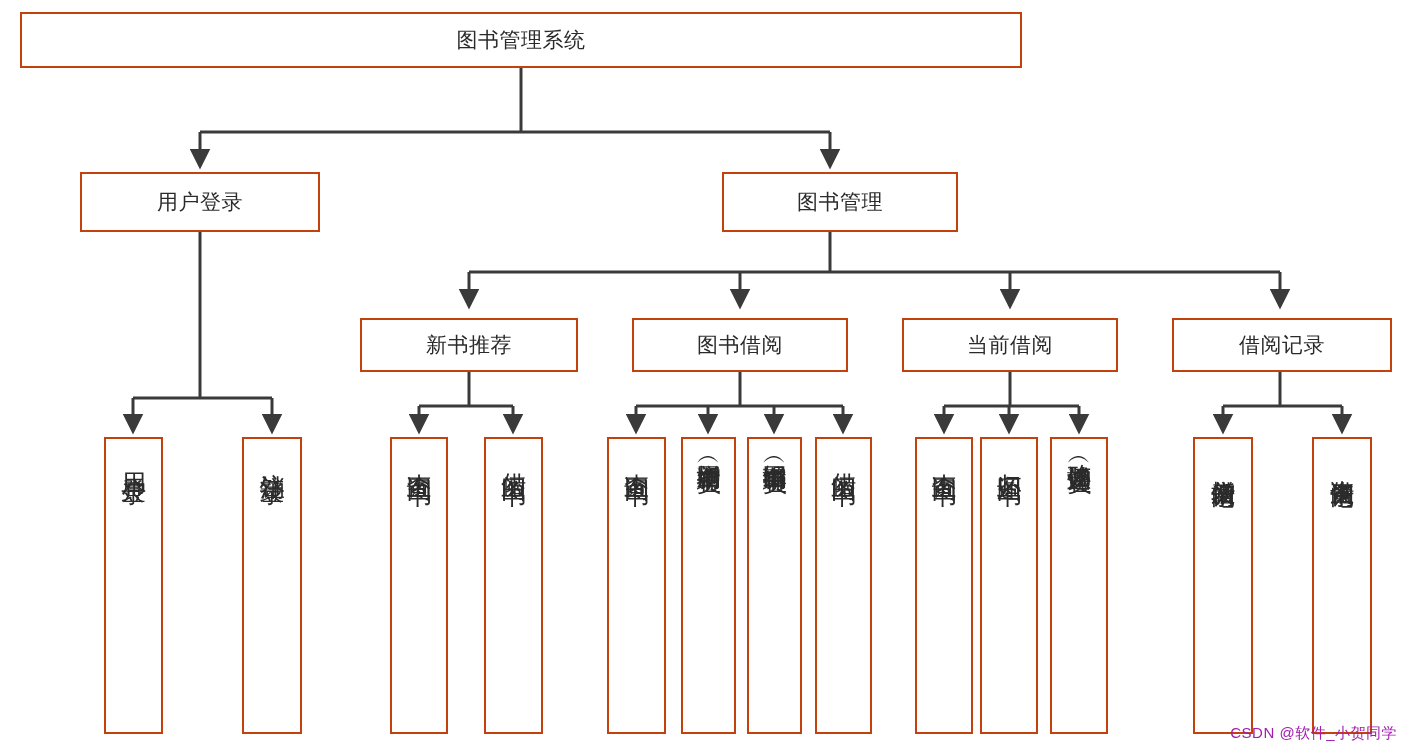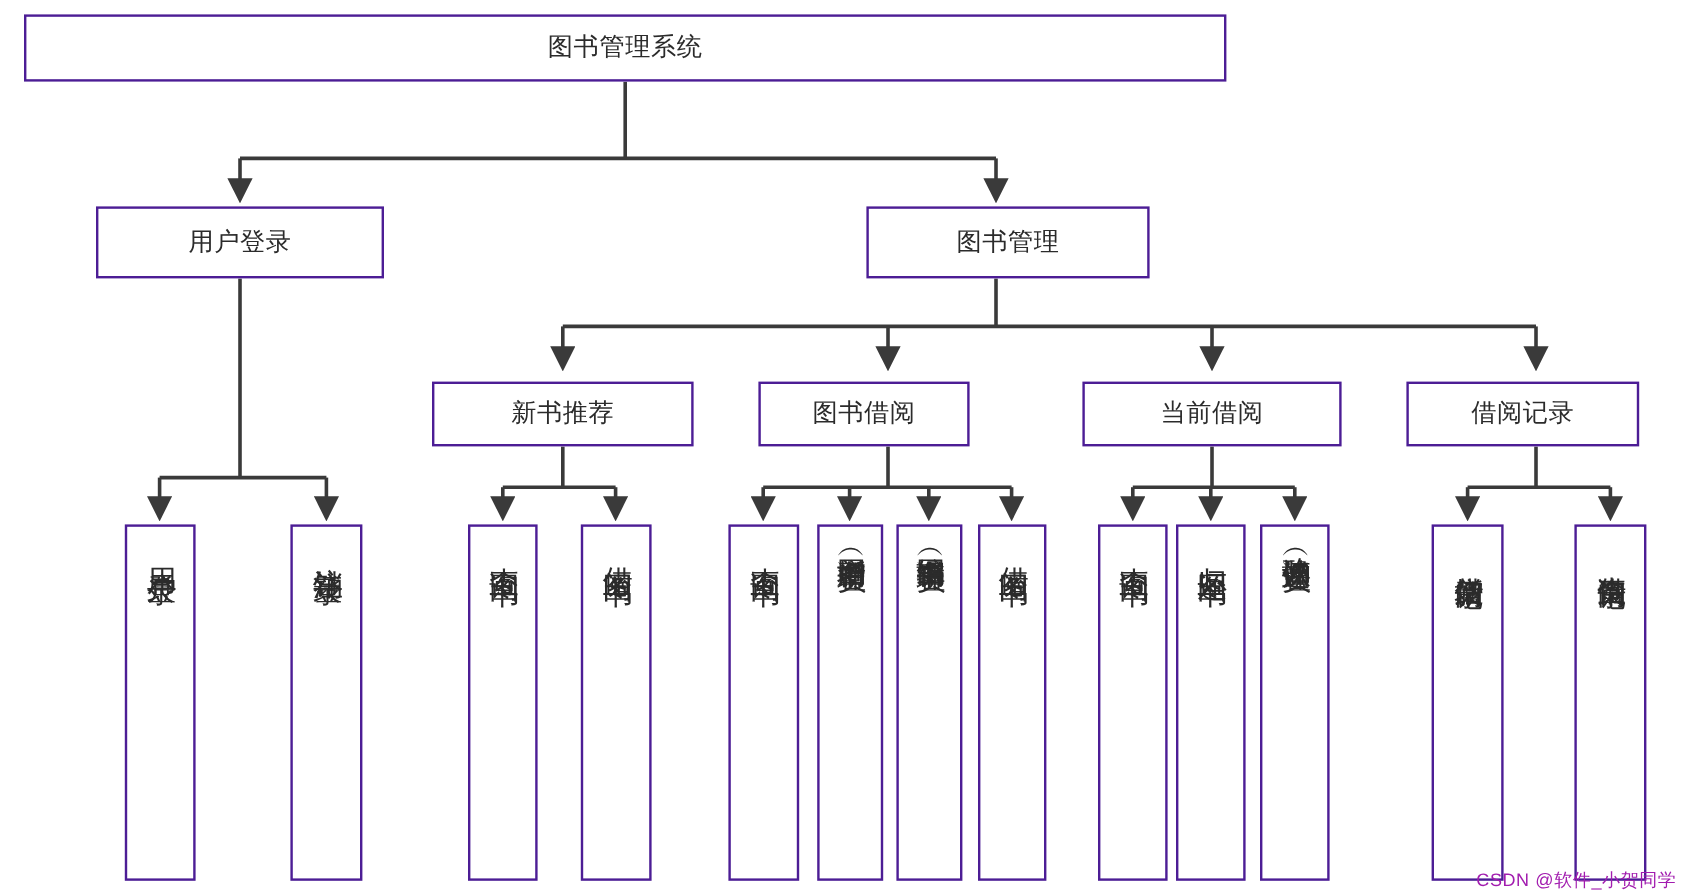--- a/index.html
+++ b/index.html
@@ -24,21 +24,21 @@
     position: absolute;
     left: 0; top: 0;
     width: 1405px;
     height: 747px;
     pointer-events: none;
   }
   .node {
     position: absolute;
     box-sizing: border-box;
     background: #ffffff;
-    border: 2px solid #4c1d95;
+    border: 2px solid #c2410c;
     display: flex;
     align-items: center;
     justify-content: center;
     color: #2b2b2b;
   }
   .node-label {
     display: block;
     text-align: center;
     line-height: 1.12;
     white-space: pre-line;
@@ -135,27 +135,27 @@
   <div class="node horiz" style="left:80px; top:172px; width:240px; height:60px;">
     <span class="node-label">用户登录</span>
   </div>
   <div class="node horiz" style="left:712px; top:172px; width:236px; height:60px;margin-left:10px;">
     <span class="node-label">图书管理</span>
   </div>
 
   <div class="node horiz" style="left:360px; top:318px; width:218px; height:54px;">
     <span class="node-label">新书推荐</span>
   </div>
-  <div class="node horiz" style="left:632px; top:318px; width:176px; height:54px;">
+  <div class="node horiz" style="left:632px; top:318px; width:216px; height:54px;">
     <span class="node-label">图书借阅</span>
   </div>
   <div class="node horiz" style="left:902px; top:318px; width:216px; height:54px;">
     <span class="node-label">当前借阅</span>
   </div>
-  <div class="node horiz" style="left:1172px; top:318px; width:194px; height:54px;">
+  <div class="node horiz" style="left:1172px; top:318px; width:220px; height:54px;">
     <span class="node-label">借阅记录</span>
   </div>
 
   <div class="node vert" style="left:104px; top:437px; width:59px; height:297px;">
     <span class="node-label">用户登录</span>
   </div>
   <div class="node vert" style="left:242px; top:437px; width:60px; height:297px;">
     <span class="node-label">注销登录</span>
   </div>
 

